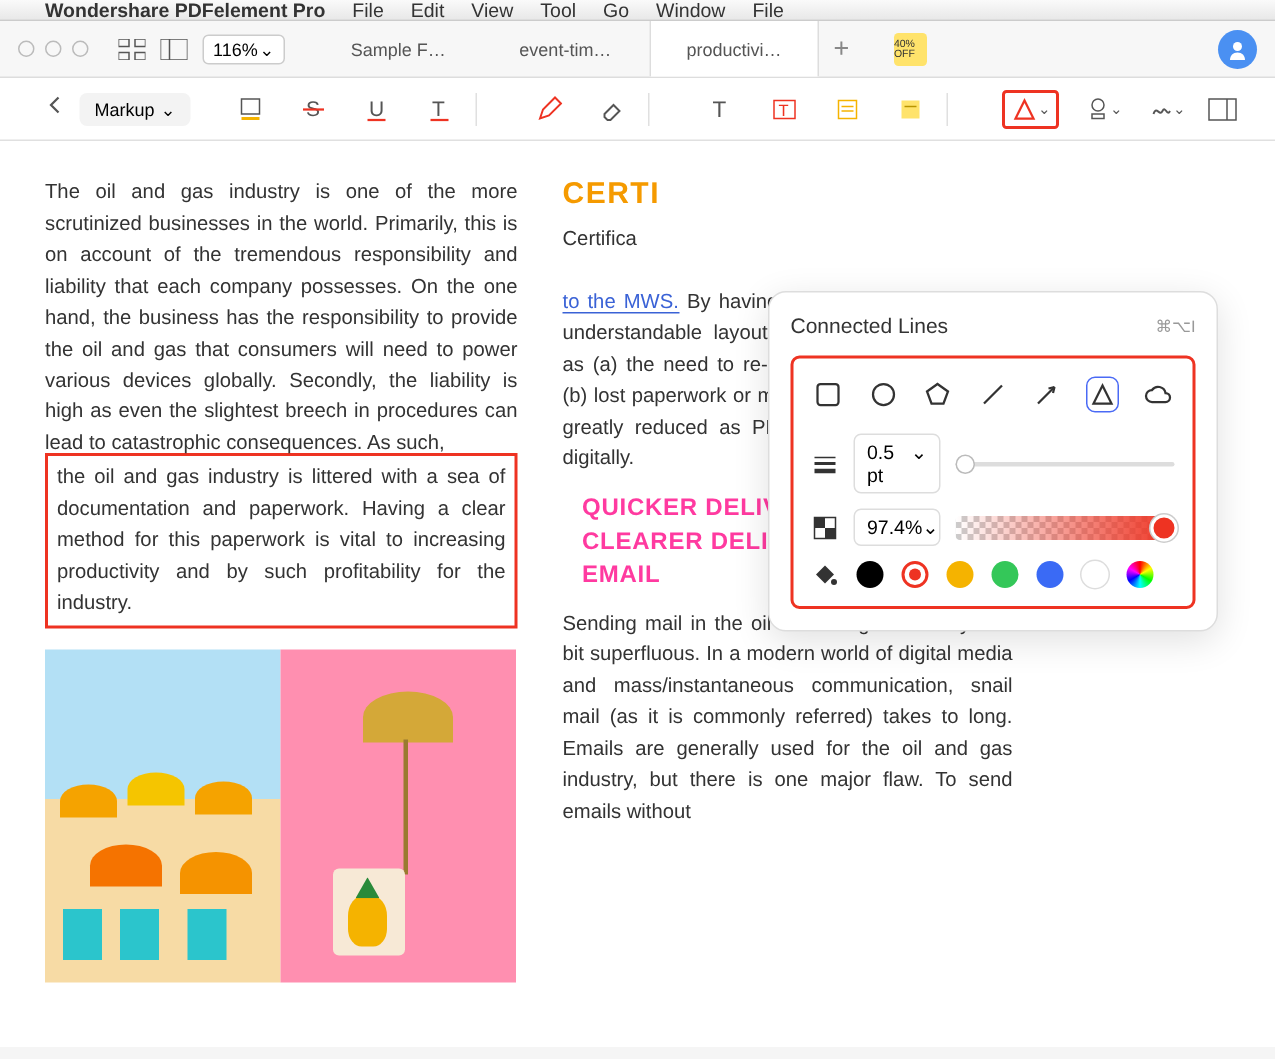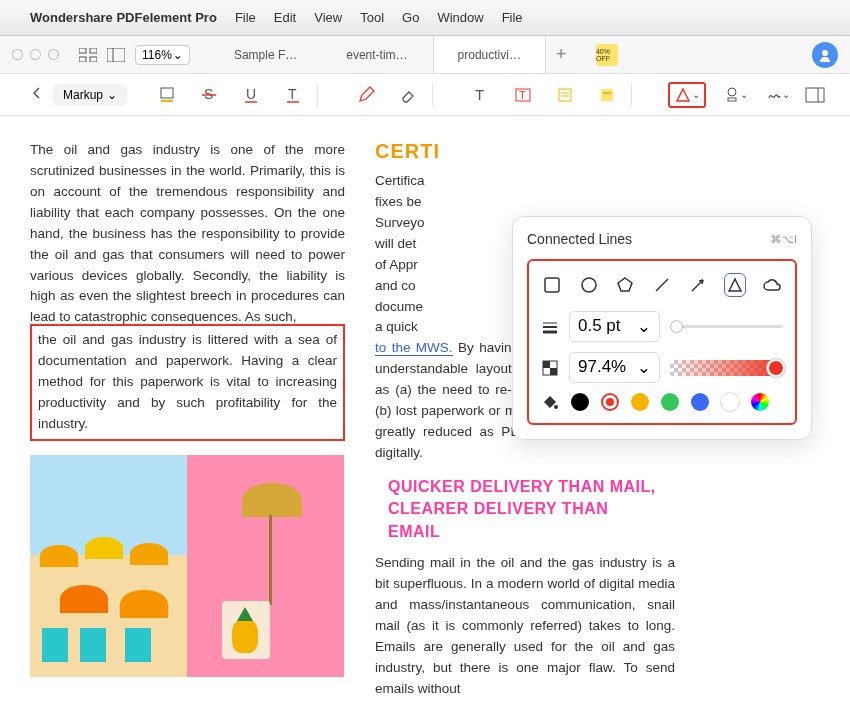--- a/index.html
+++ b/index.html
@@ -1,18 +1,18 @@
 <!DOCTYPE html>
 <html><head>
 <meta charset="utf-8">
 <style>
 * { margin: 0; padding: 0; box-sizing: border-box; font-family: -apple-system, BlinkMacSystemFont, "Segoe UI", sans-serif; }
 body { width: 850px; height: 706px; background: #f5f5f5; overflow: hidden; position: relative; }
 
-.menubar { height: 36px; background: linear-gradient(#fafafa, #e8e8e8); display: flex; align-items: center; padding: 0 12px; gap: 18px; font-size: 13px; color: #333; border-bottom: 1px solid #ccc; }
+.menubar { height: 14px; background: linear-gradient(#fafafa, #e8e8e8); display: flex; align-items: center; padding: 0 12px; gap: 18px; font-size: 13px; color: #333; border-bottom: 1px solid #ccc; }
 .menubar .apple { font-size: 14px; }
 .menubar .appname { font-weight: 600; }
 
 .titlebar { height: 38px; background: #f7f7f7; display: flex; align-items: center; padding: 0 12px; border-bottom: 1px solid #ddd; }
 .traffic { display: flex; gap: 7px; }
 .traffic div { width: 11px; height: 11px; border-radius: 50%; border: 1px solid #bbb; }
 .titlebar-tools { display: flex; gap: 10px; margin-left: 20px; align-items: center; }
 .grid-icon, .split-icon { width: 18px; height: 14px; }
 .zoom-select { font-size: 12px; padding: 2px 6px; border: 1px solid #ccc; border-radius: 4px; background: #fff; display: flex; align-items: center; gap: 1px; }
 .tabs { display: flex; margin-left: 20px; height: 100%; align-items: stretch; }
@@ -47,21 +47,21 @@
 .pineapple { position: absolute; bottom: 24px; left: 45px; width: 26px; height: 34px; background: #f5b300; border-radius: 40% 40% 35% 35%; }
 
 .popup { position: absolute; top: 100px; right: 38px; width: 300px; background: #fff; border: 1px solid #ddd; border-radius: 12px; box-shadow: 0 6px 24px rgba(0,0,0,.12); padding: 14px; z-index: 10; }
 .popup-header { display: flex; justify-content: space-between; align-items: center; font-size: 14px; font-weight: 500; color: #333; margin-bottom: 12px; gap: 28px; }
 .popup-hint { font-size: 11px; color: #999; }
 .popup-body { border: 2px solid #e32; border-radius: 6px; padding: 12px; }
 .shape-row { display: flex; gap: 14px; align-items: center; margin-bottom: 14px; }
 .shape-icon { width: 24px; height: 24px; display: flex; align-items: center; justify-content: center; }
 .shape-icon.selected { border: 1.5px solid #4a6af5; border-radius: 6px; }
 .ctrl-row { display: flex; align-items: center; gap: 10px; margin-bottom: 10px; }
-.ctrl-input { font-size: 17px; padding: 4px 8px; border: 1px solid #ddd; border-radius: 5px; width: 91px; display: flex; justify-content: space-between; align-items: flex-start; }
+.ctrl-input { font-size: 13px; padding: 4px 8px; border: 1px solid #ddd; border-radius: 5px; width: 58px; display: flex; justify-content: space-between; align-items: flex-start; }
 .slider-track { flex: 1; height: 3px; background: #ddd; border-radius: 2px; position: relative; }
 .slider-thumb { position: absolute; left: 0; top: -5px; width: 13px; height: 13px; background: #fff; border: 1px solid #bbb; border-radius: 50%; }
 .opacity-grad { flex: 1; height: 16px; background: linear-gradient(to right, transparent, #e32); border-radius: 3px; position: relative; }
 .opacity-grad::before { content: ""; position: absolute; inset: 0; background: repeating-conic-gradient(#ccc 0 25%, #fff 0 50%) 0 0/8px 8px; z-index: -1; border-radius: 3px; }
 .opacity-thumb { position: absolute; right: -2px; top: -1px; width: 18px; height: 18px; background: #e32; border: 2px solid #fff; border-radius: 50%; box-shadow: 0 0 0 1px #ccc; }
 .color-row { display: flex; gap: 12px; align-items: center; }
 .color-swatch { width: 18px; height: 18px; border-radius: 50%; }
 .color-swatch.ring { box-shadow: 0 0 0 1px #ddd; }
 .color-wheel { background: conic-gradient(red, yellow, lime, cyan, blue, magenta, red); }
 </style>
@@ -253,27 +253,21 @@
         <div class="pineapple"></div>
         <div style="position:absolute;bottom:56px;left:50px;width:16px;height:14px;background:#2a8a3a;clip-path:polygon(50% 0,100% 100%,0 100%)"></div>
       </div>
     </div>
   </div>
 
   <div class="col-right">
     <div class="heading-orange">CERTI</div>
     <p class="para">
       <span>Certifica</span><br>
-      <span style="white-space:pre-line">fixes be
-Surveyo
-will det
-of Appr
-and co
-docume
-a quick</span><br>
+      <br>
       <span class="link-blue">to the MWS.</span><span> By having the information in a very understandable layout, productivity is increased as (a) the need to re-do tasks is minimized and (b) lost paperwork or misunderstood paperwork is greatly reduced as PDFs as typically delivered digitally.</span>
     </p>
     <div class="heading-pink">QUICKER DELIVERY THAN MAIL, CLEARER DELIVERY THAN EMAIL</div>
     <p class="para">Sending mail in the oil and the gas industry is a bit superfluous. In a modern world of digital media and mass/instantaneous communication, snail mail (as it is commonly referred) takes to long. Emails are generally used for the oil and gas industry, but there is one major flaw. To send emails without</p>
   </div>
 
   <div class="popup">
     <div class="popup-header">
       <span>Connected Lines</span>
       <span class="popup-hint">⌘⌥I</span>

